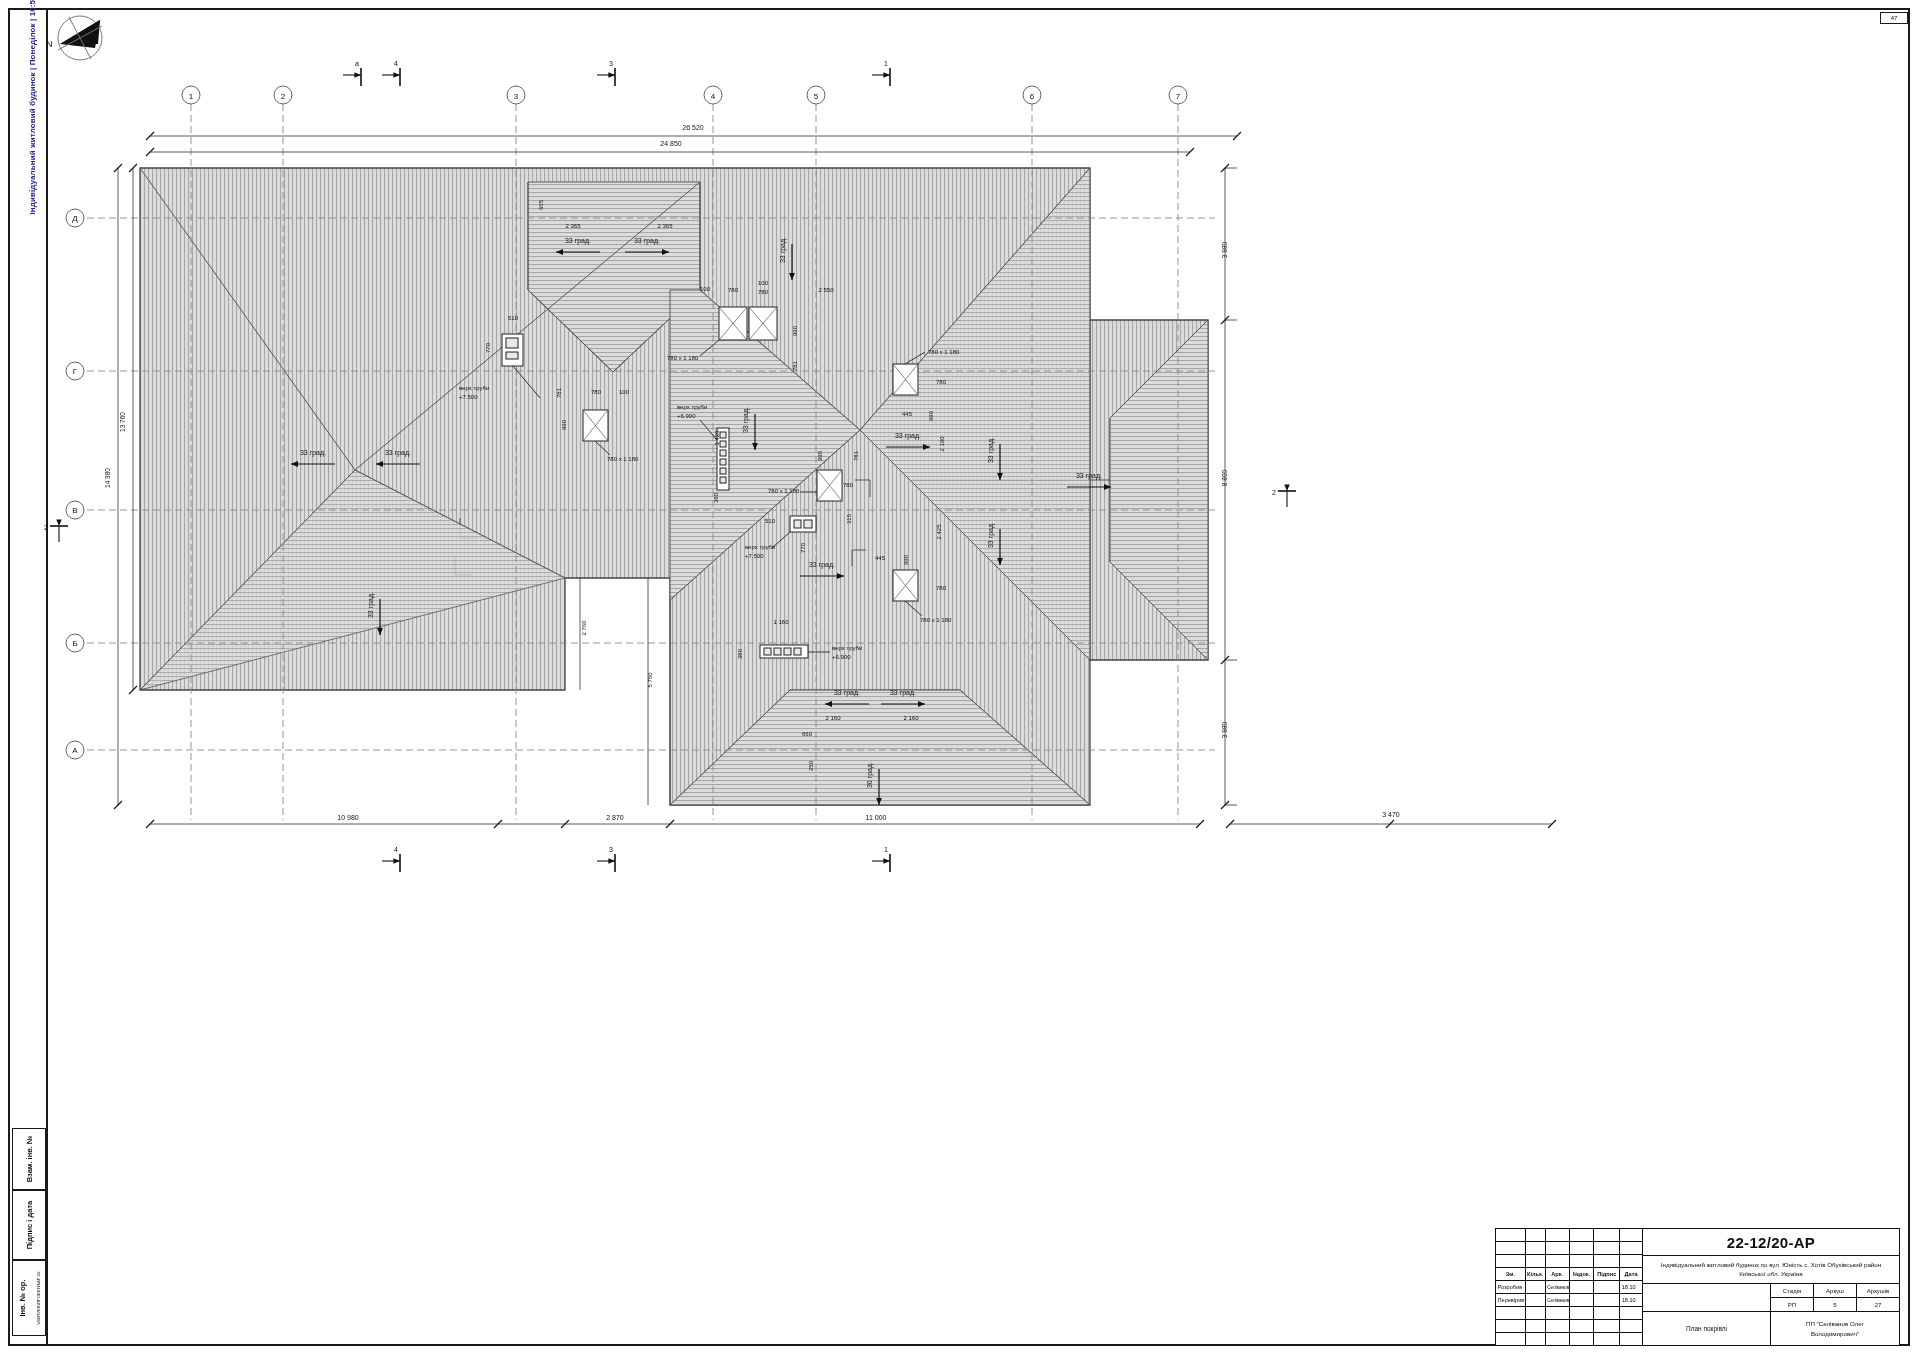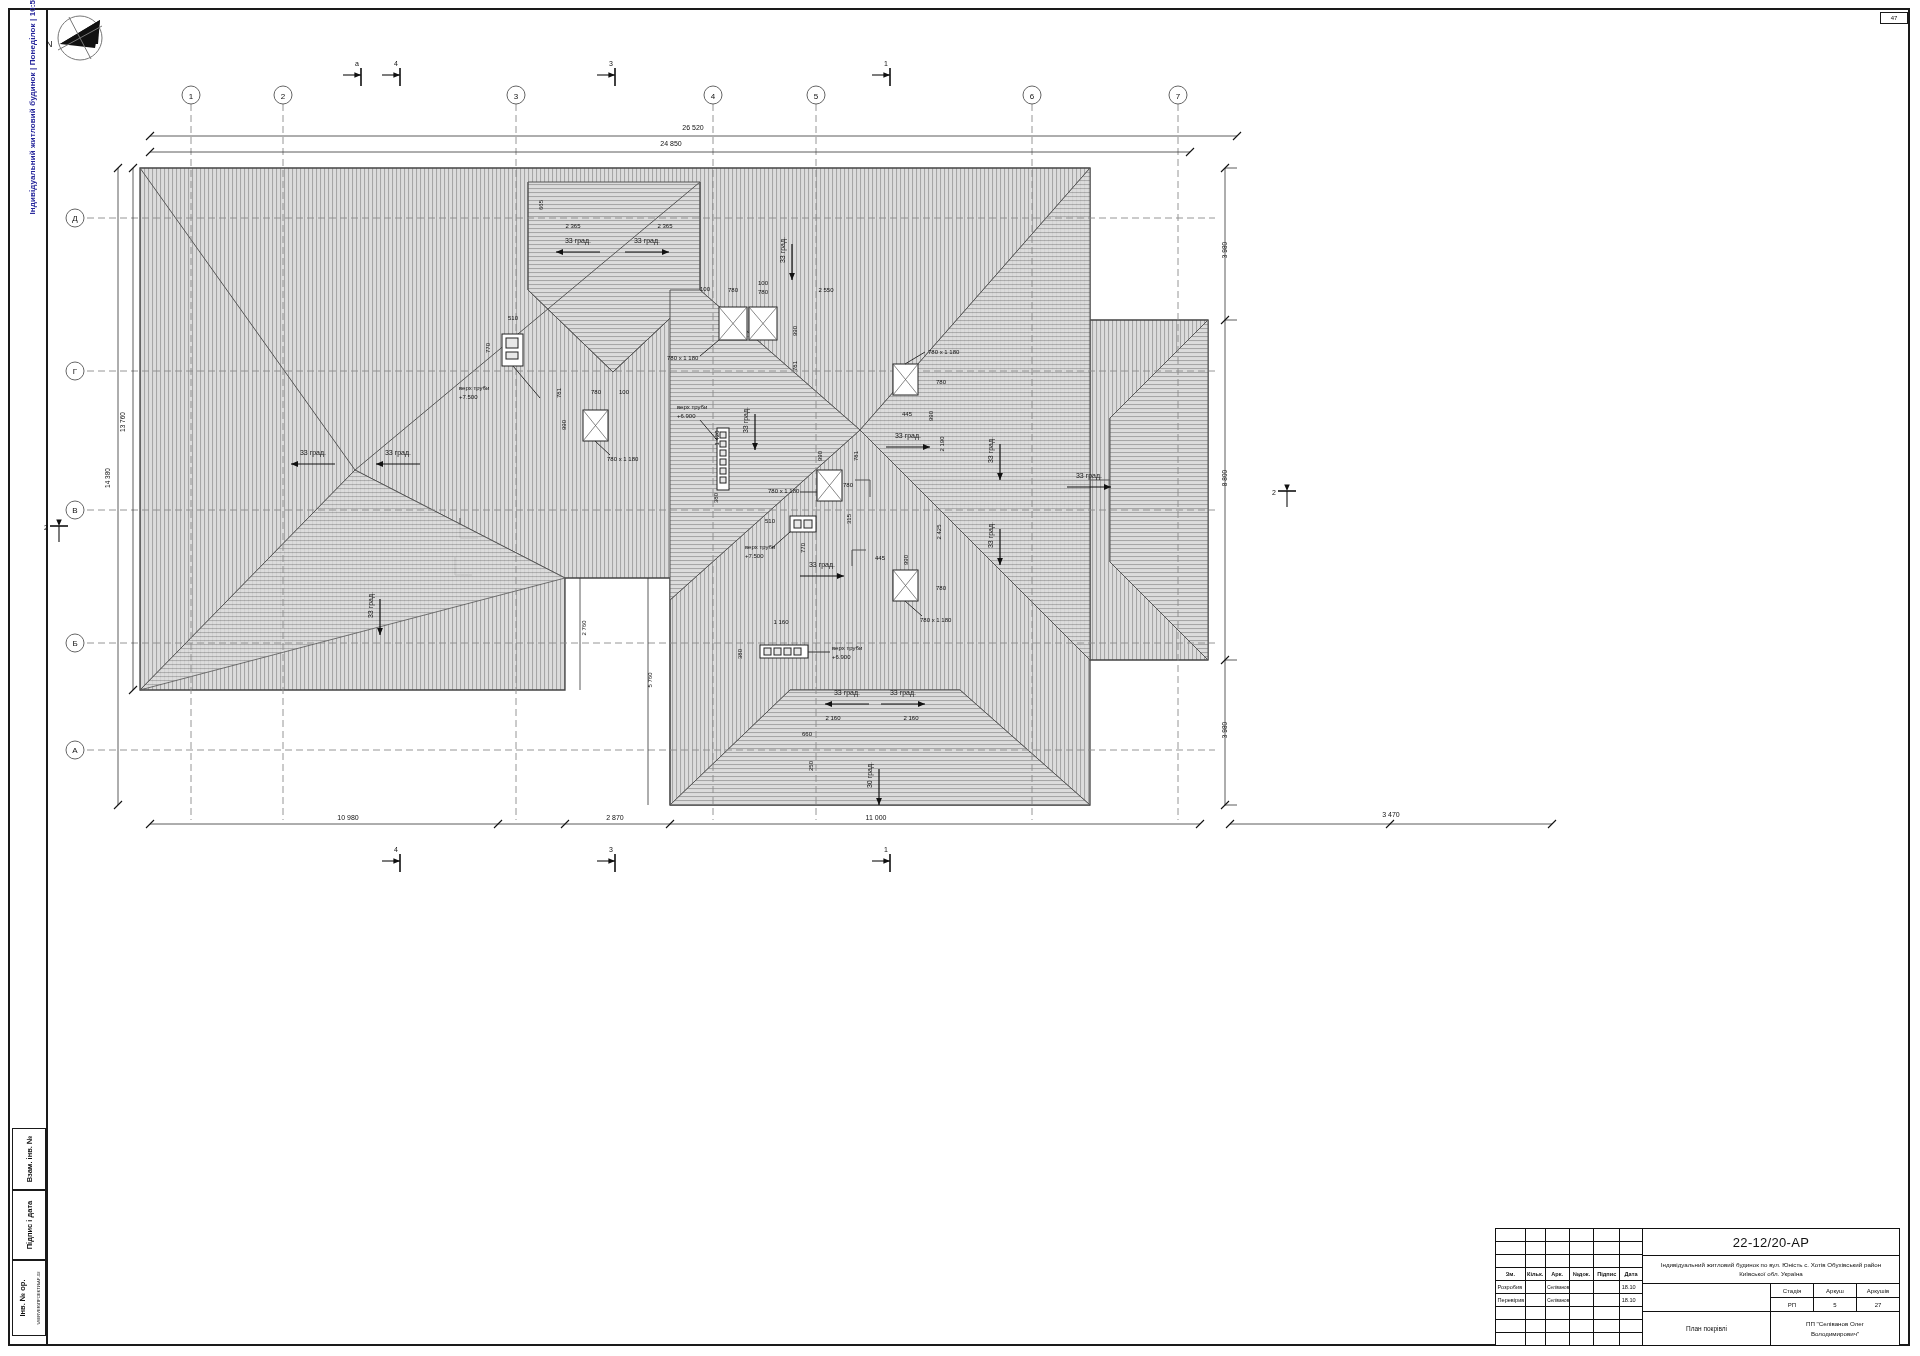--- a/index.html
+++ b/index.html
@@ -48,21 +48,21 @@
        font-size:5.6px;display:flex;align-items:center;padding-left:1.5px;overflow:hidden;
        white-space:nowrap;}
   .tb .revs .rrow > div:last-child{border-right:none;}
   .c1{width:30px;} .c2{width:20px;} .c3{width:24px;} .c4{width:25px;}
   .c5{width:26px;} .c6{width:22px;}
   .hdrrow > div{font-weight:bold;justify-content:center;padding-left:0 !important;}
 
   .tb .right{flex:1;display:flex;flex-direction:column;}
   .tb .r-code{height:27px;border-bottom:1.6px solid #111;box-sizing:border-box;
               display:flex;align-items:center;justify-content:center;
-              font-size:13px;font-weight:normal;letter-spacing:.3px;}
+              font-size:15px;font-weight:bold;letter-spacing:.3px;}
   .tb .r-obj{height:28px;border-bottom:1.6px solid #111;box-sizing:border-box;
              display:flex;flex-direction:column;align-items:center;justify-content:center;
              font-size:6.2px;line-height:1.45;text-align:center;padding:0 4px;}
   .tb .r-mid{height:28px;border-bottom:1.6px solid #111;box-sizing:border-box;display:flex;}
   .tb .r-mid .blank{flex:1;border-right:1.6px solid #111;box-sizing:border-box;}
   .tb .r-mid .stg{width:128px;display:flex;flex-direction:column;}
   .tb .r-mid .stg .srow{flex:1;display:flex;}
   .tb .r-mid .stg .srow:first-child{border-bottom:.8px solid #111;}
   .tb .r-mid .stg .srow > div{flex:1;border-right:.8px solid #111;box-sizing:border-box;
        display:flex;align-items:center;justify-content:center;font-size:6px;}

